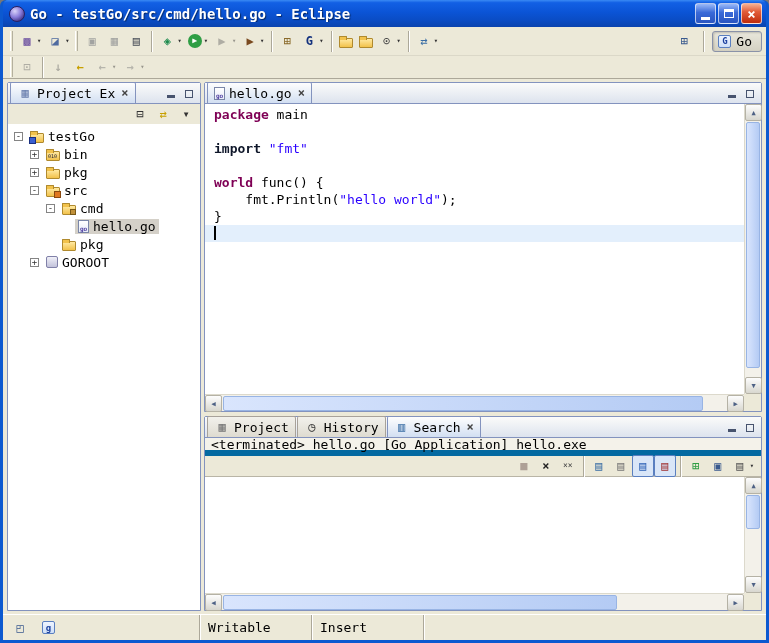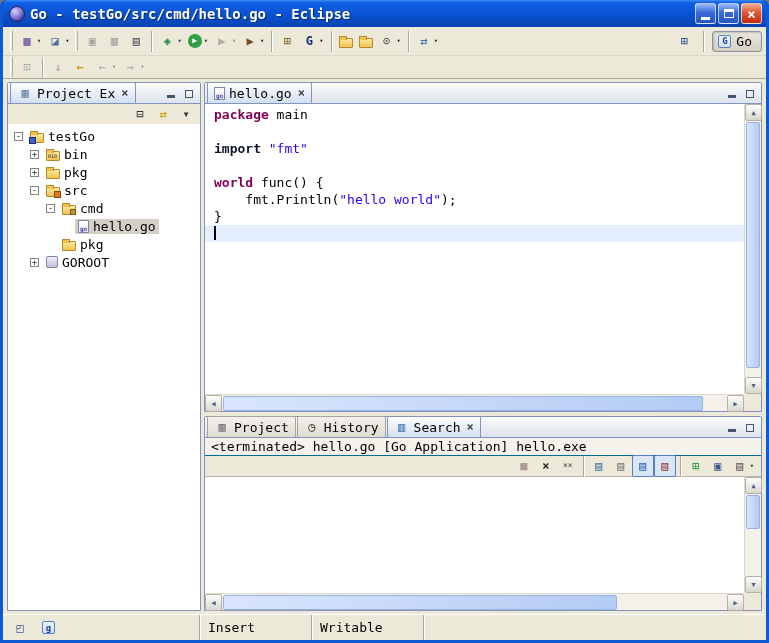--- a/index.html
+++ b/index.html
@@ -185,21 +185,21 @@
     background:linear-gradient(90deg,#d9e5fd,#b4cbf4);
     border:1px solid #98b4e4; border-radius:2px;
   }
   .vscroll .sb-thumb{ left:1px; right:1px; }
   .hscroll .sb-thumb{ top:1px; bottom:1px; }
   .hscroll .sb-track{ height:17px; }
   
   .console-statusline{
     height:18px; flex:0 0 18px; background:#f4f2ea;
     display:flex; align-items:center; padding-left:6px;
-    border-bottom:1px solid #0369a1; white-space:pre;
+    border-bottom:6px solid #0369a1; white-space:pre;
   }
   .console-toolbar{
     height:21px; flex:0 0 21px; background:#ece9d8;
     display:flex; align-items:center; justify-content:flex-end; padding-right:4px;
     border-bottom:1px solid #b9b5a6;
   }
   .console-body{ flex:1; position:relative; background:#fff; }
   .console-textarea{ position:absolute; left:0; top:0; right:17px; bottom:17px; overflow:hidden; padding:5px 0 0 9px; white-space:pre; }
   
   .statusbar{
@@ -561,17 +561,17 @@
 
   <div class="statusbar">
     <div class="sb-cell first" id="statusbar-icons">
         <span class="tbtn">
           <span class="tbicon" style="color: rgb(58, 90, 142);">◰</span>
         </span>
         <span class="tbtn">
           <span class="mini-badge">g</span>
         </span>
       </div>
+    <div class="sb-cell w1">Writable</div>
     <div class="sb-cell w2">Insert</div>
-    <div class="sb-cell w1">Writable</div>
     <div class="sb-cell rest"></div>
   </div>
 </div>
 
 </body></html>

